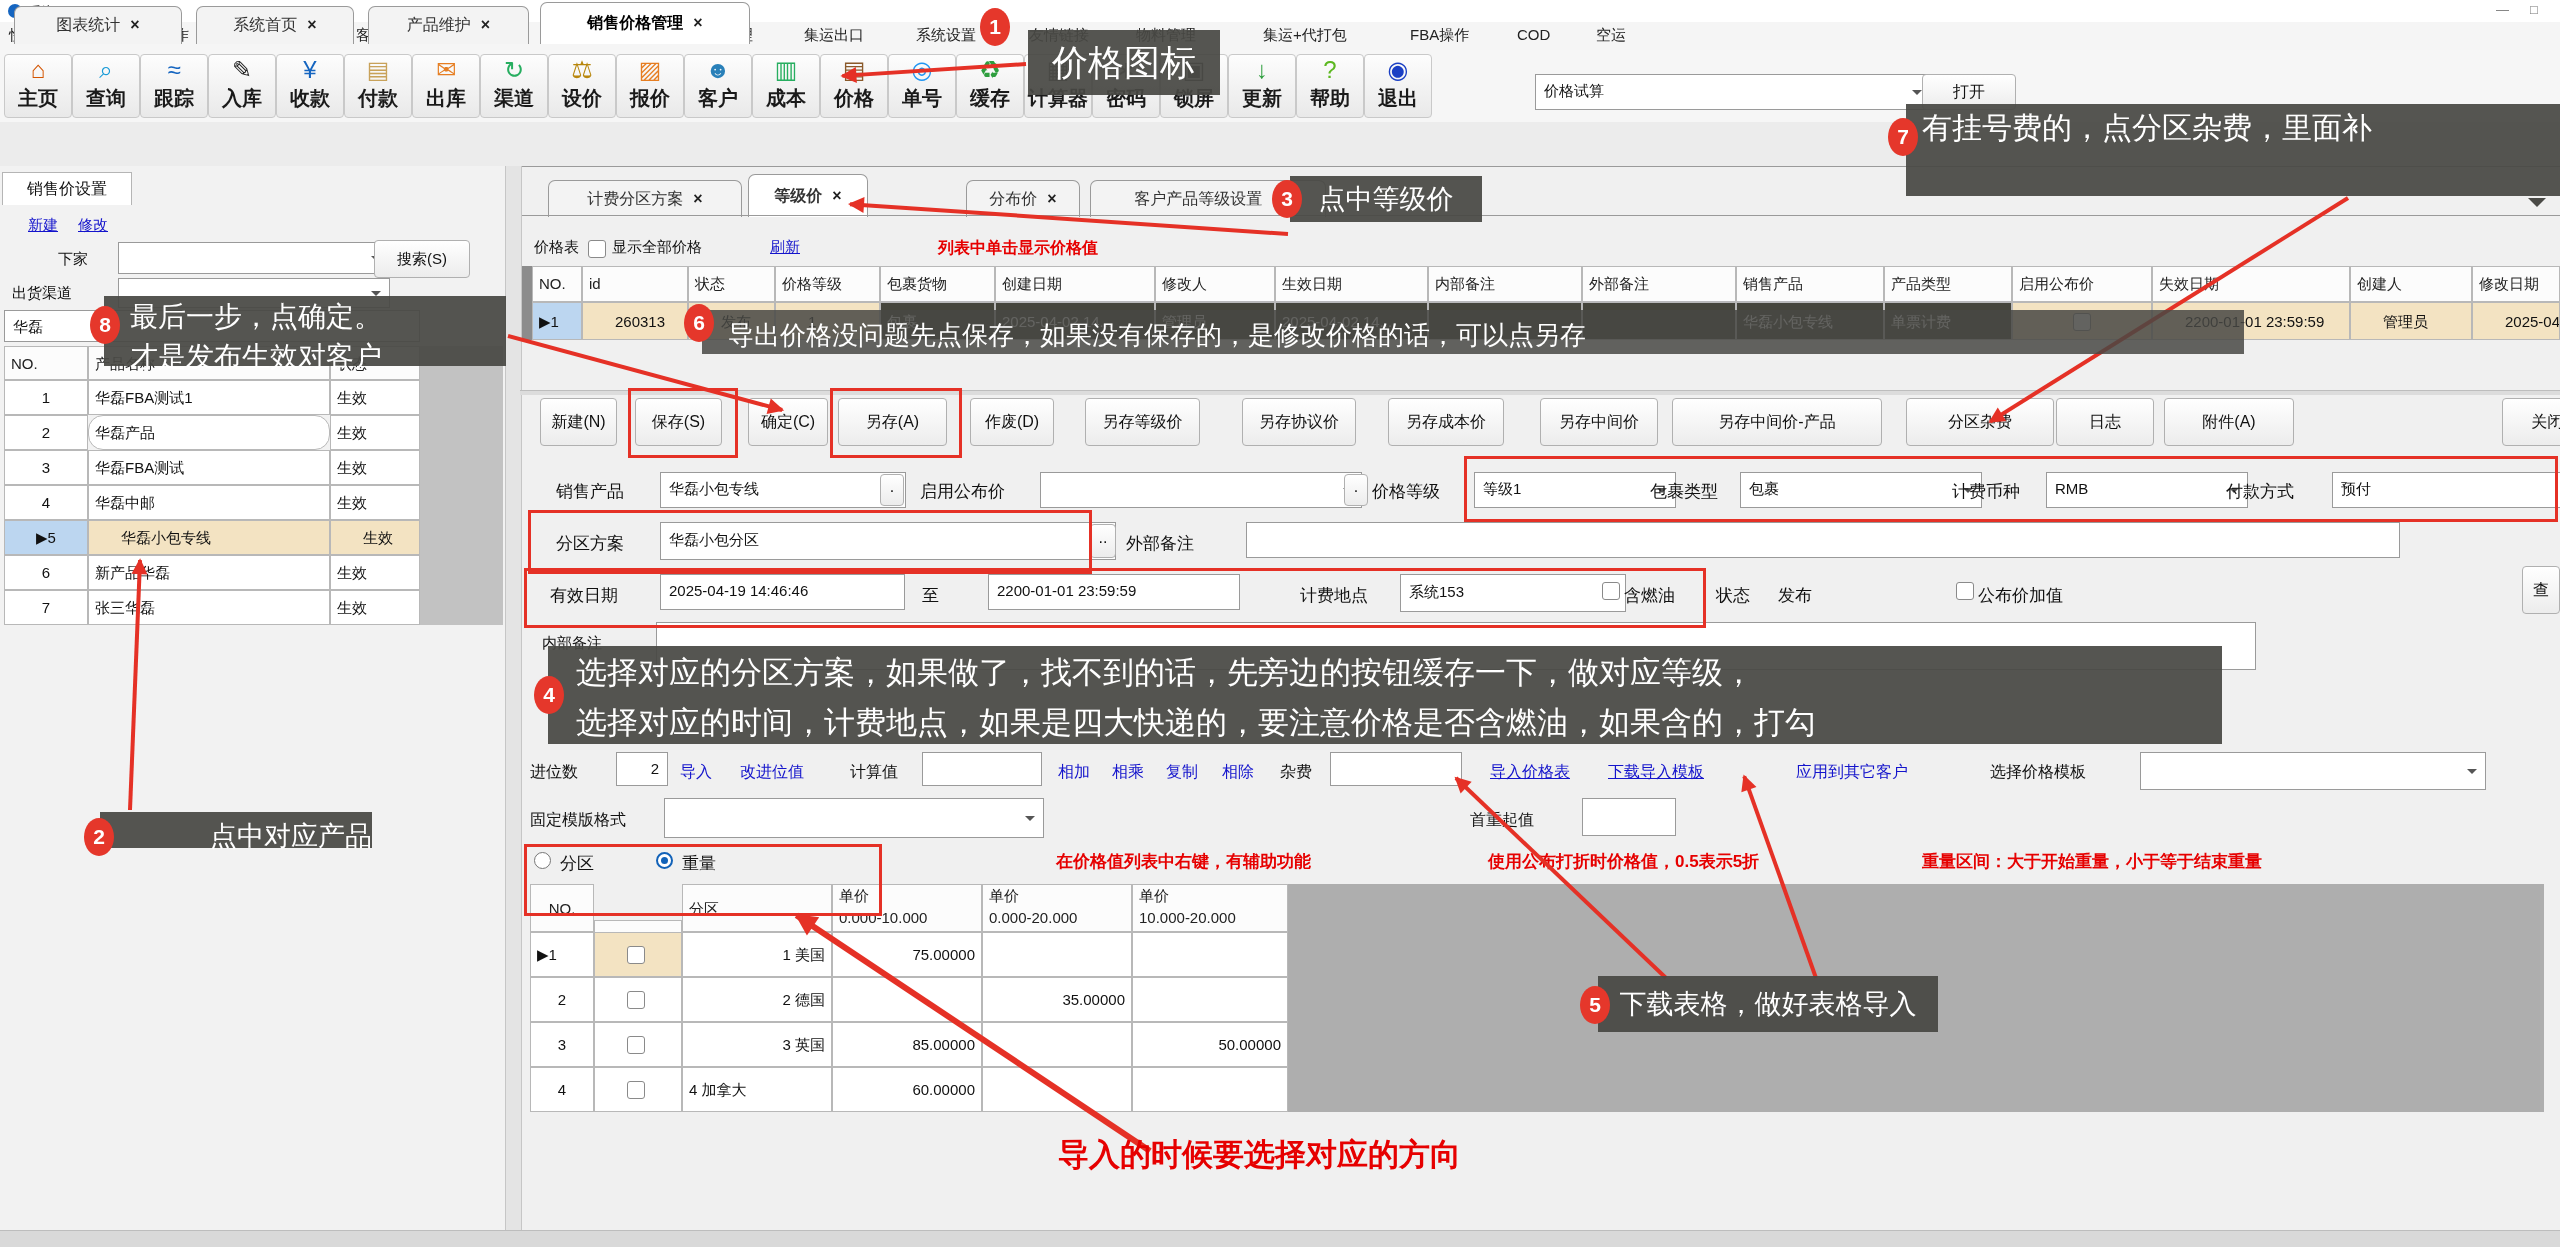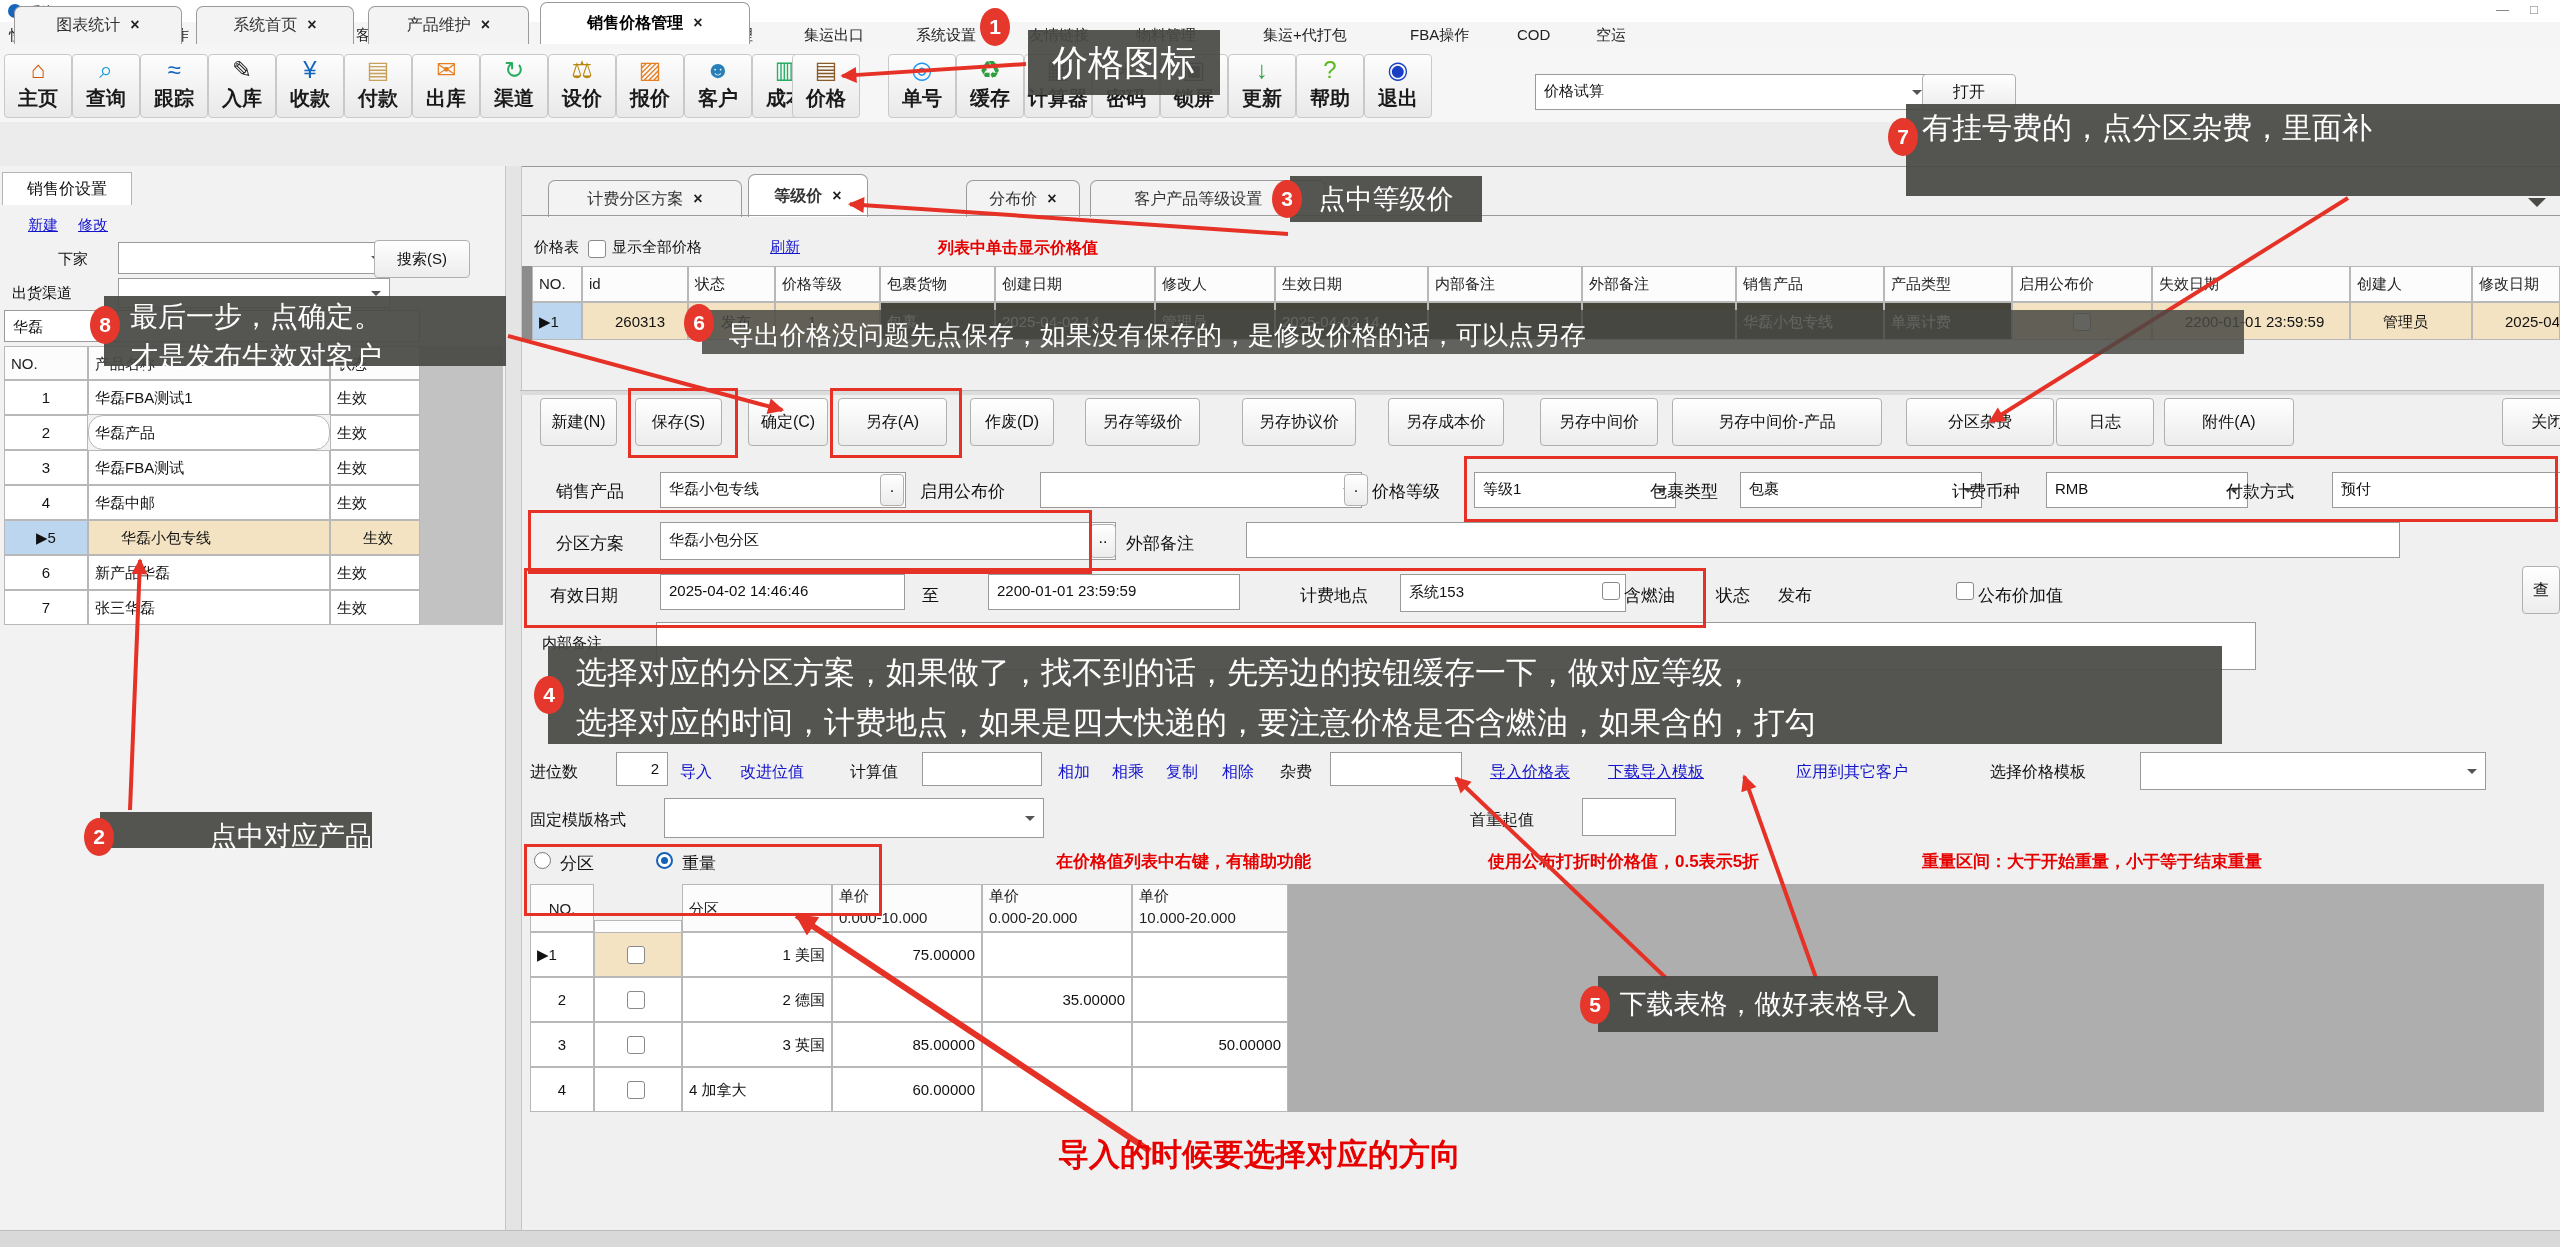--- a/index.html
+++ b/index.html
@@ -133,21 +133,21 @@
         <span class="tlab">报价</span>
       </div>
     <div class="a tbtn" style="left:684px;">
         <span class="ticon t10">☻</span>
         <span class="tlab">客户</span>
       </div>
     <div class="a tbtn" style="left:752px;">
         <span class="ticon t11">▥</span>
         <span class="tlab">成本</span>
       </div>
-    <div class="a tbtn" style="left:792px;">
+    <div class="a tbtn" style="left:820px;font-family:Liberation Serif, serif;">
         <span class="ticon t12">▤</span>
         <span class="tlab">价格</span>
       </div>
     <div class="a tbtn" style="left:888px;">
         <span class="ticon t13">◎</span>
         <span class="tlab">单号</span>
       </div>
     <div class="a tbtn" style="left:956px;">
         <span class="ticon t14">♻</span>
         <span class="tlab">缓存</span>
@@ -307,21 +307,21 @@
   <span class="a lbl" style="left:2226px;top:480px;">付款方式</span>
   <div class="a combo chev" style="left:2332px;top:472px;width:214px;height:34px;">预付</div>
 
   <span class="a lbl" style="left:556px;top:532px;">分区方案</span>
   <div class="a combo chev" style="left:660px;top:522px;width:422px;height:36px;line-height:34px;">华磊小包分区</div>
   <div class="a pushbtn" style="left:1090px;top:524px;width:24px;height:32px;line-height:26px;">..</div>
   <span class="a lbl" style="left:1126px;top:532px;">外部备注</span>
   <div class="a field" style="left:1246px;top:522px;width:1154px;height:36px;"></div>
 
   <span class="a lbl" style="left:550px;top:584px;">有效日期</span>
-  <div class="a field" style="left:660px;top:574px;width:245px;height:36px;">2025-04-02 14:46:46</div>
+  <div class="a field" style="left:660px;top:574px;width:245px;height:36px;">2025-04-19 14:46:46</div>
   <span class="a lbl" style="left:922px;top:584px;">至</span>
   <div class="a field" style="left:988px;top:574px;width:252px;height:36px;">2200-01-01 23:59:59</div>
   <span class="a lbl" style="left:1300px;top:584px;">计费地点</span>
   <div class="a combo chev" style="left:1400px;top:574px;width:192px;height:36px;line-height:34px;">系统153</div>
   <div class="a cb" style="left:1602px;top:582px;"></div>
   <span class="a lbl" style="left:1624px;top:584px;">含燃油</span>
   <span class="a lbl" style="left:1716px;top:584px;">状态</span>
   <span class="a lbl" style="left:1778px;top:584px;">发布</span>
   <div class="a cb" style="left:1956px;top:582px;"></div>
   <span class="a lbl" style="left:1978px;top:584px;">公布价加值</span>

